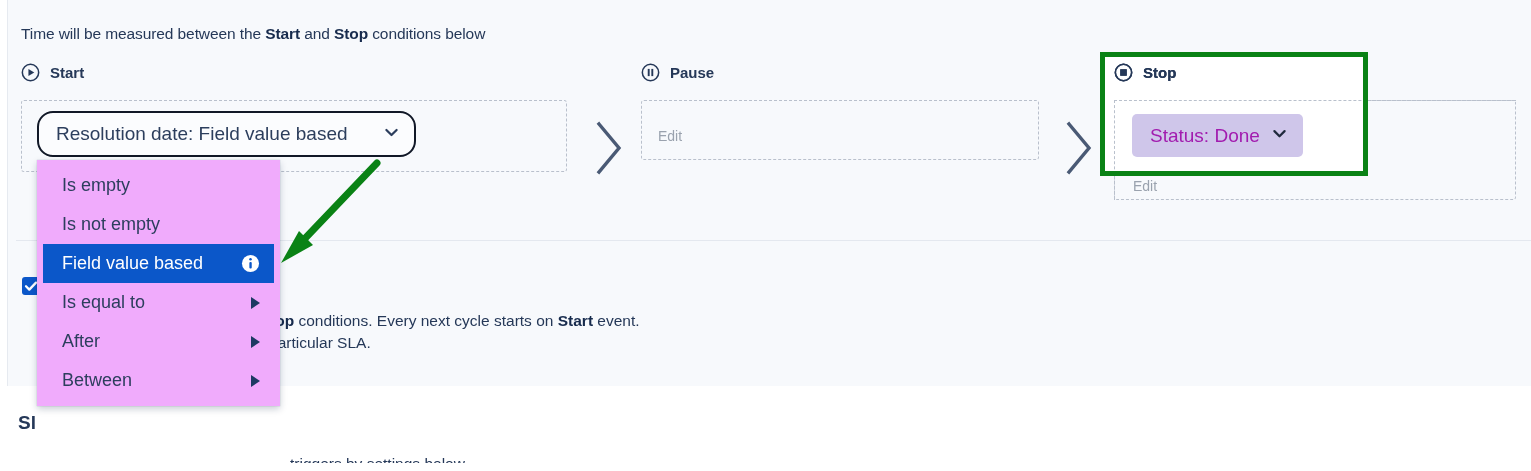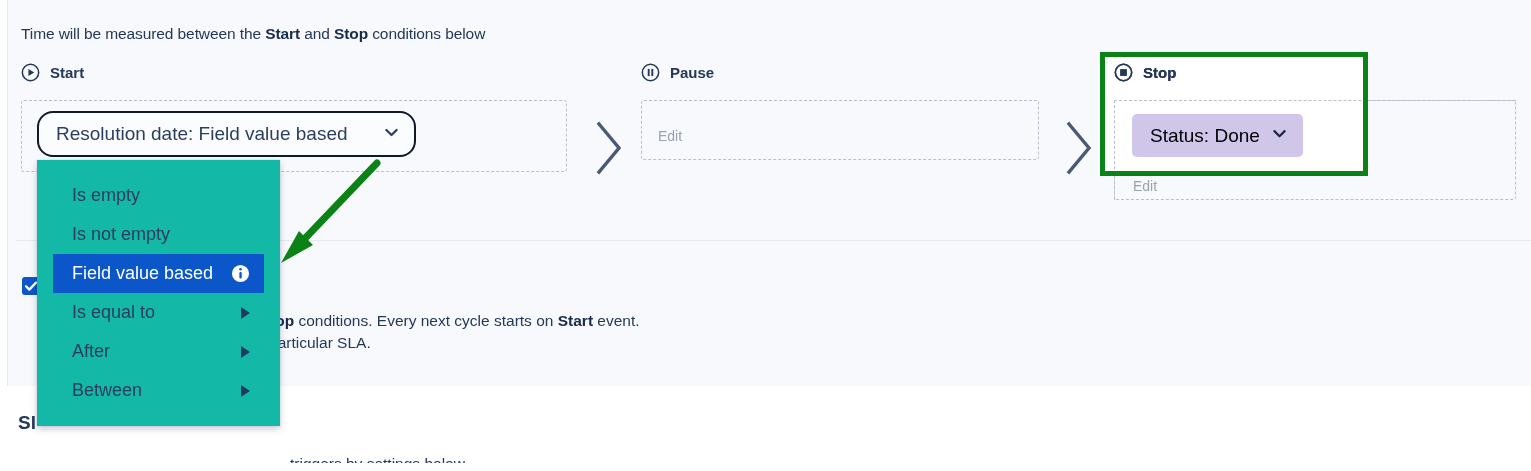--- a/index.html
+++ b/index.html
@@ -108,24 +108,24 @@
     white-space: nowrap;
     flex: 1;
   }
 
   
   .menu {
     position: absolute;
     left: 37px;
     top: 160px;
     width: 243px;
-    background: #14b8a6;
+    background: #f0abfc;
     box-shadow: 0 3px 7px rgba(9,30,66,.22), 0 0 1px rgba(9,30,66,.28);
     z-index: 40;
-    padding: 16px;
+    padding: 6px;
   }
   .menu-item {
     height: 39px;
     display: flex;
     align-items: center;
     padding: 0 14px 0 19px;
     font-size: 18px;
     color: #2c3e5d;
     white-space: nowrap;
     cursor: pointer;
@@ -157,21 +157,21 @@
     background: #cfc6ea;
     border-radius: 5px;
     display: flex;
     align-items: center;
     padding: 0 15px 0 18px;
     gap: 11px;
     z-index: 12;
   }
   .lozenge .txt {
     font-size: 19px;
-    color: #000000;
+    color: #a21caf;
     white-space: nowrap;
   }
 
   
   .green-box {
     position: absolute;
     left: 1100px;
     top: 52px;
     width: 268px;
     height: 124px;

